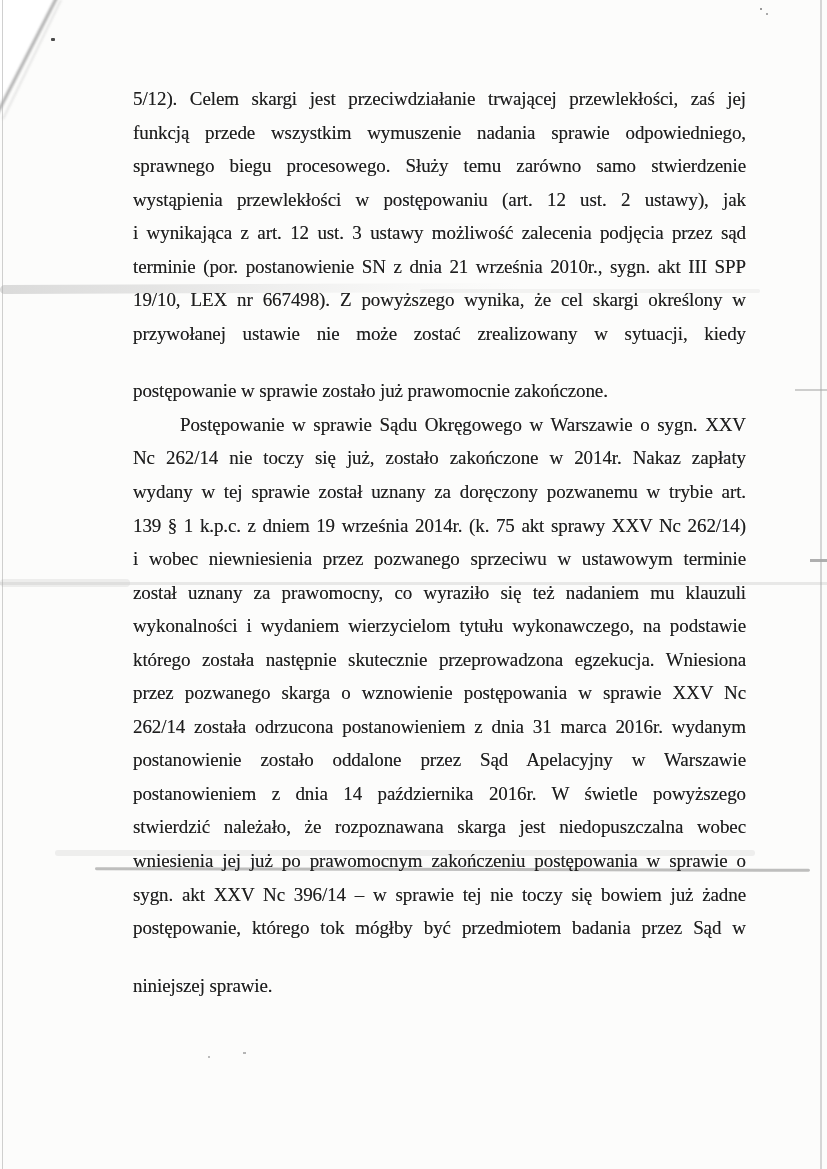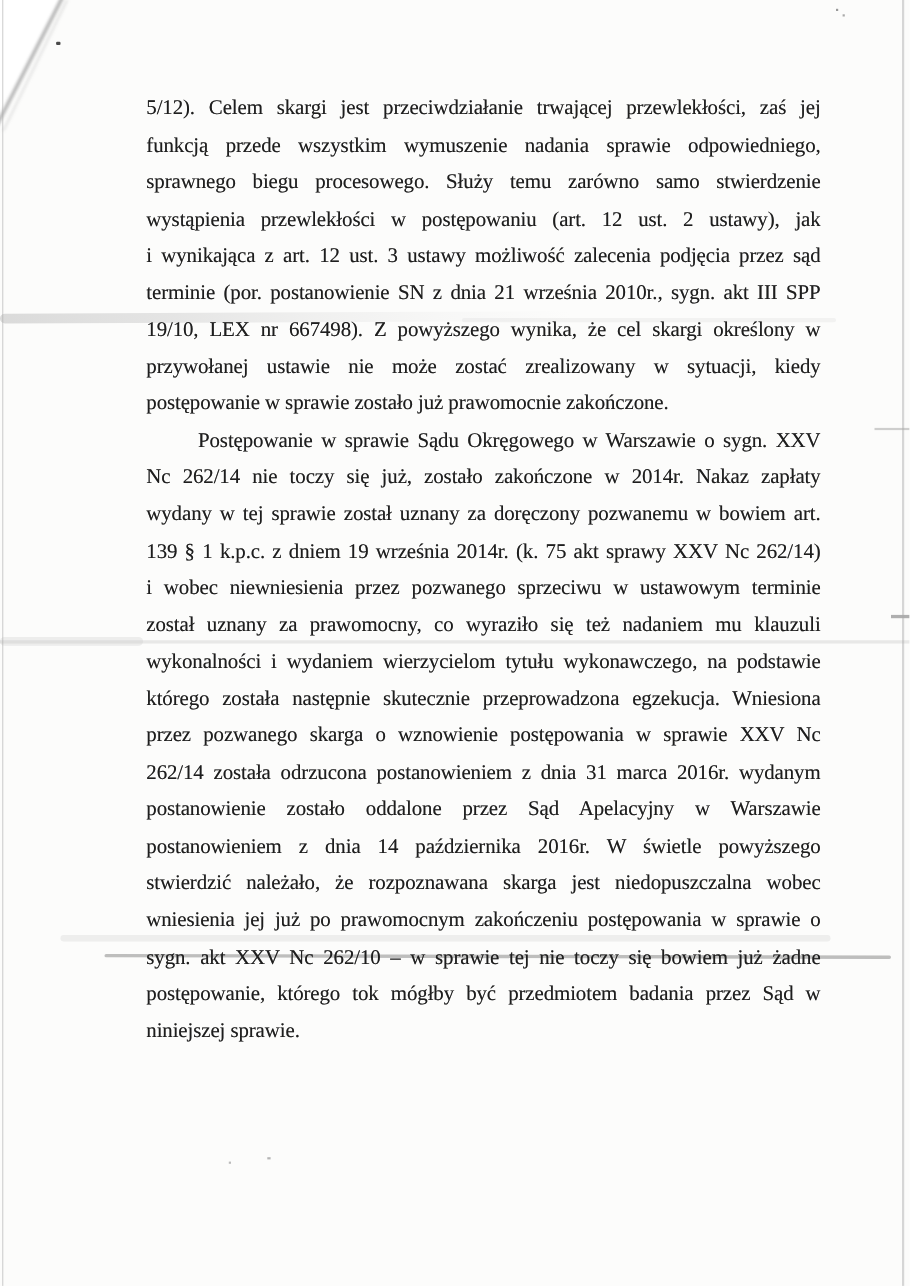--- a/index.html
+++ b/index.html
@@ -12,21 +12,21 @@
   .text-block{
     position:absolute;left:133px;top:82px;width:613px;
     font-size:19px;letter-spacing:-0.1px;color:#1e1e1e;
     text-shadow:0 0 0.6px rgba(30,30,30,0.55);
   }
   .line{
     height:33.55px;line-height:33.55px;
     text-align:justify;text-align-last:justify;
     overflow:hidden;white-space:normal;
   }
-  .para-last{text-align-last:left;}
+  .para-last{text-align-last:left;margin-top:24px;}
   .indent{text-indent:47px;}
 
   
   .artifact{position:absolute;pointer-events:none;}
   .edge-line-left{left:2px;top:0;width:1px;height:1169px;background:rgba(170,170,170,.55);}
   .edge-line-right{left:820px;top:0;width:2px;height:1169px;background:rgba(168,168,168,.45);}
   .streak1a{left:0;top:284px;width:520px;height:9px;border-radius:5px;
     background:linear-gradient(90deg, rgba(185,185,185,.5) 0%, rgba(200,200,200,.45) 30%, rgba(212,212,212,.3) 55%, rgba(222,222,222,.15) 78%, rgba(230,230,230,0) 100%);
     transform:rotate(-0.25deg);}
   .streak1b{left:420px;top:289px;width:340px;height:4px;border-radius:3px;background:rgba(214,214,214,.28);}
@@ -82,30 +82,30 @@
     <div class="line">funkcją przede wszystkim wymuszenie nadania sprawie odpowiedniego,</div>
     <div class="line">sprawnego biegu procesowego. Służy temu zarówno samo stwierdzenie</div>
     <div class="line">wystąpienia przewlekłości w postępowaniu (art. 12 ust. 2 ustawy), jak</div>
     <div class="line">i wynikająca z art. 12 ust. 3 ustawy możliwość zalecenia podjęcia przez sąd</div>
     <div class="line">terminie (por. postanowienie SN z dnia 21 września 2010r., sygn. akt III SPP</div>
     <div class="line">19/10, LEX nr 667498). Z powyższego wynika, że cel skargi określony w</div>
     <div class="line">przywołanej ustawie nie może zostać zrealizowany w sytuacji, kiedy</div>
     <div class="line para-last">postępowanie w sprawie zostało już prawomocnie zakończone.</div>
     <div class="line indent">Postępowanie w sprawie Sądu Okręgowego w Warszawie o sygn. XXV</div>
     <div class="line">Nc 262/14 nie toczy się już, zostało zakończone w 2014r. Nakaz zapłaty</div>
-    <div class="line">wydany w tej sprawie został uznany za doręczony pozwanemu w bowiem art.</div>
+    <div class="line">wydany w tej sprawie został uznany za doręczony pozwanemu w trybie art.</div>
     <div class="line">139 § 1 k.p.c. z dniem 19 września 2014r. (k. 75 akt sprawy XXV Nc 262/14)</div>
     <div class="line">i wobec niewniesienia przez pozwanego sprzeciwu w ustawowym terminie</div>
     <div class="line">został uznany za prawomocny, co wyraziło się też nadaniem mu klauzuli</div>
     <div class="line">wykonalności i wydaniem wierzycielom tytułu wykonawczego, na podstawie</div>
     <div class="line">którego została następnie skutecznie przeprowadzona egzekucja. Wniesiona</div>
     <div class="line">przez pozwanego skarga o wznowienie postępowania w sprawie XXV Nc</div>
     <div class="line">262/14 została odrzucona postanowieniem z dnia 31 marca 2016r. wydanym</div>
     <div class="line">postanowienie zostało oddalone przez Sąd Apelacyjny w Warszawie</div>
     <div class="line">postanowieniem z dnia 14 października 2016r. W świetle powyższego</div>
     <div class="line">stwierdzić należało, że rozpoznawana skarga jest niedopuszczalna wobec</div>
     <div class="line">wniesienia jej już po prawomocnym zakończeniu postępowania w sprawie o</div>
-    <div class="line">sygn. akt XXV Nc 262/10 – w sprawie tej nie toczy się bowiem już żadne</div>
+    <div class="line">sygn. akt XXV Nc 396/14 – w sprawie tej nie toczy się bowiem już żadne</div>
     <div class="line">postępowanie, którego tok mógłby być przedmiotem badania przez Sąd w</div>
     <div class="line para-last">niniejszej sprawie.</div>
   </div>
 
 </div>
 
 </body></html>

